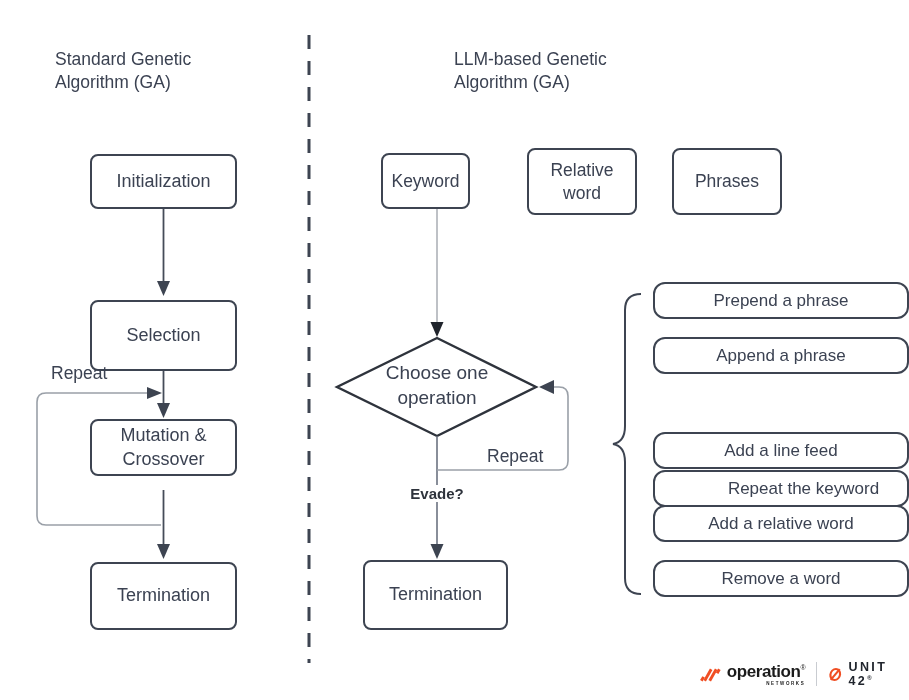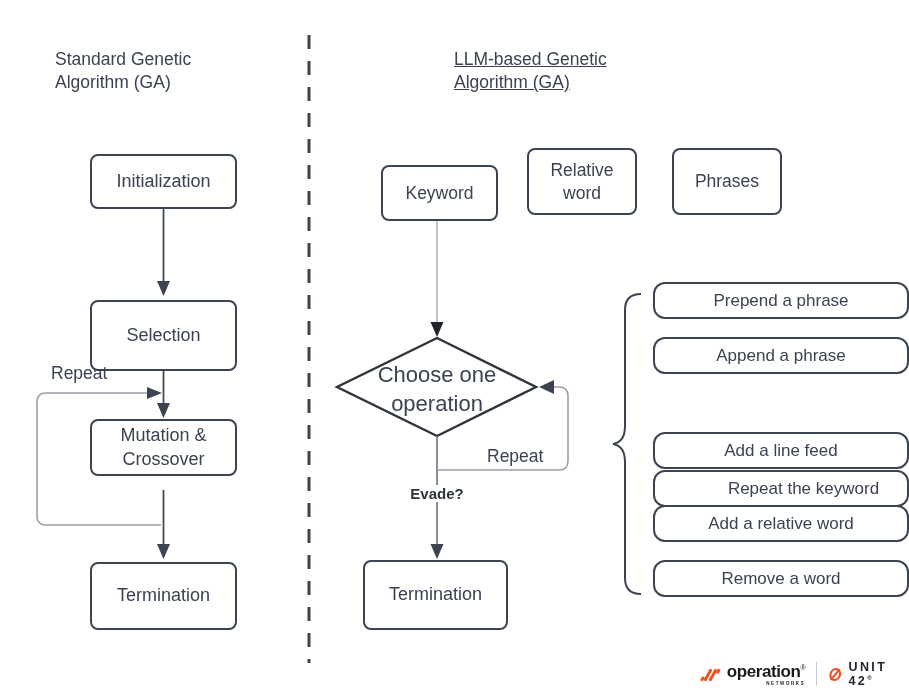--- a/index.html
+++ b/index.html
@@ -17,21 +17,21 @@
     display:flex;align-items:center;justify-content:center;text-align:center;
     font-size:18px;line-height:1.3;color:#3b4252;white-space:pre-line;box-sizing:border-box;
   }
   .op-node{
     position:absolute;background:#ffffff;border:2px solid #3d4451;border-radius:12px;
     display:flex;align-items:center;justify-content:center;text-align:center;
     font-size:17px;color:#3b4252;box-sizing:border-box;left:653px;width:256px;height:37px;
   }
   .decision-label{
     position:absolute;left:357px;top:361px;width:160px;text-align:center;
-    font-size:22px;line-height:1.3;white-space:pre-line;color:#3b4252;
+    font-size:19px;line-height:1.3;white-space:pre-line;color:#3b4252;
   }
   .float-label{position:absolute;font-size:17.5px;color:#3b4252;}
   .evade-label{
     position:absolute;left:400px;top:485px;width:74px;text-align:center;
     font-size:15px;font-weight:bold;color:#2e333c;background:#ffffff;
   }
   svg.layer{position:absolute;left:0;top:0;pointer-events:none;}
   
   .footer{
     position:absolute;left:700px;top:654px;height:40px;display:flex;align-items:center;
@@ -82,24 +82,24 @@
 Algorithm (GA)</div>
 
 <div class="node" style="left:90px;top:154px;width:147px;height:55px;">Initialization</div>
 <div class="node" style="left:90px;top:300px;width:147px;height:71px;">Selection</div>
 <div class="node" style="left:90px;top:419px;width:147px;height:57px;">Mutation &amp;
 Crossover</div>
 <div class="node" style="left:90px;top:562px;width:147px;height:68px;">Termination</div>
 
 <div class="float-label" style="left:51px;top:363px;">Repeat</div>
 
-<div class="abs title" style="left:454px;top:48px;width:222px;text-decoration:underline;">LLM-based Genetic
+<div class="abs title" style="left:454px;top:48px;width:222px;">LLM-based Genetic
 Algorithm (GA)</div>
 
-<div class="node" style="left:381px;top:153px;width:117px;height:56px;font-size:17.5px;margin-top:12px;">Keyword</div>
+<div class="node" style="left:381px;top:153px;width:89px;height:56px;font-size:17.5px;">Keyword</div>
 <div class="node" style="left:527px;top:148px;width:110px;height:67px;font-size:17.5px;">Relative
 word</div>
 <div class="node" style="left:672px;top:148px;width:110px;height:67px;font-size:17.5px;">Phrases</div>
 
 <div class="decision-label">Choose one
 operation</div>
 
 <div class="float-label" style="left:487px;top:446px;">Repeat</div>
 <div class="evade-label">Evade?</div>
 

